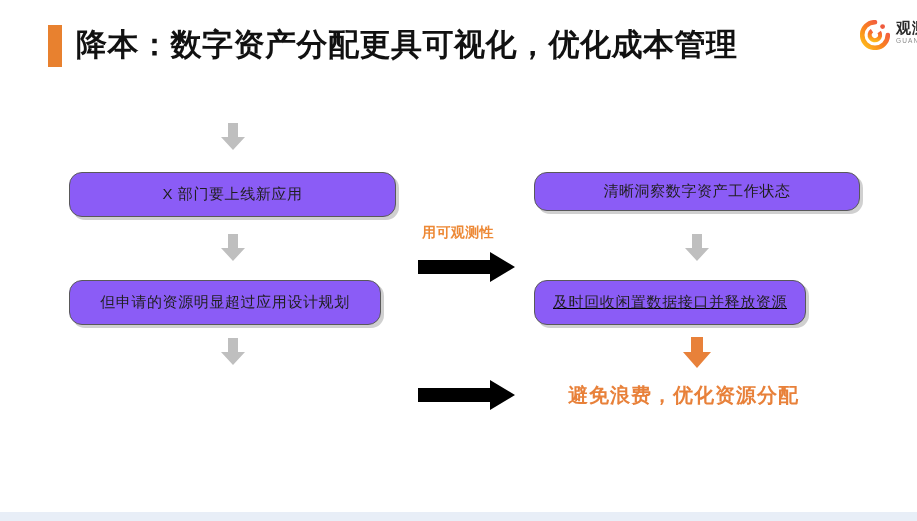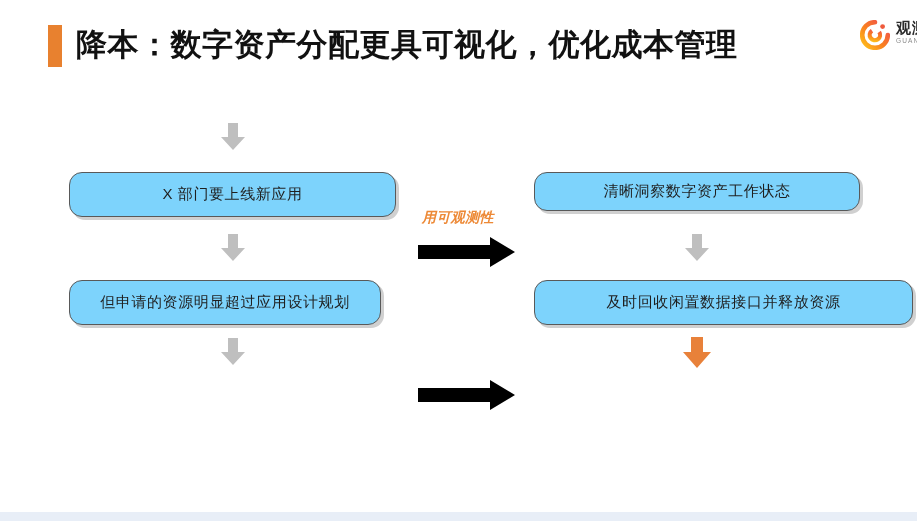--- a/index.html
+++ b/index.html
@@ -82,42 +82,42 @@
   .logo-en {
     font-size: 6.5px;
     color: #8a8a8a;
     letter-spacing: 1.1px;
     margin-top: 3px;
   }
 
   
   .flow-box {
     position: absolute;
-    background: #7dd3fc;
+    background: #8b5cf6;
     border: 1.4px solid #595959;
     border-radius: 13px;
     box-shadow: 3px 3px 0 rgba(120,120,120,0.35);
     display: flex;
     align-items: center;
     justify-content: center;
     box-sizing: border-box;
   }
   .flow-box-text {
     font-size: 15px;
     color: #1f1f1f;
     white-space: nowrap;
     letter-spacing: 0.6px;
   }
 
   
   #box-l1 { left: 69px;  top: 172px; width: 327px; height: 45px; }
   #box-l2 { left: 69px;  top: 280px; width: 312px; height: 45px; }
   
   #box-r1 { left: 534px; top: 172px; width: 326px; height: 39px; }
-  #box-r2 { left: 534px; top: 280px; width: 379px; height: 45px; }
+  #box-r2 { left: 534px; top: 280px; width: 272px; height: 45px; text-decoration: underline; }
 
   
   .down-arrow {
     position: absolute;
     width: 30px;
     height: 28px;
   }
   .down-arrow svg { display: block; }
   #arrow-l0 { left: 218px; top: 123px; }
   #arrow-l1 { left: 218px; top: 234px; }
@@ -131,24 +131,23 @@
     top: 337px;
     width: 34px;
     height: 32px;
   }
   #arrow-r2 svg { display: block; }
 
   
   .mid-arrow-group {
     position: absolute;
     left: 418px;
-    top: 209px;
+    top: 224px;
     width: 106px;
     height: 60px;
-    font-style: italic;
   }
   .mid-arrow-caption {
     position: absolute;
     left: 4px;
     top: 0px;
     font-size: 14px;
     font-weight: bold;
     color: #ed8936;
     white-space: nowrap;
     letter-spacing: 0.4px;
@@ -283,16 +282,17 @@
   <div class="flow-box" id="box-r2">
     <span class="flow-box-text">及时回收闲置数据接口并释放资源</span>
   </div>
 
   <div id="arrow-r2">
     <svg width="34" height="32" viewBox="0 0 34 32" xmlns="http://www.w3.org/2000/svg">
       <polygon points="11,0 23,0 23,15 31,15 17,31 3,15 11,15" fill="#e8813a"></polygon>
     </svg>
   </div>
 
+  <div class="conclusion" id="concl-right">避免浪费，优化资源分配</div>
 
   <div class="footer-strip"></div>
 
 </div>
 
 </body></html>

